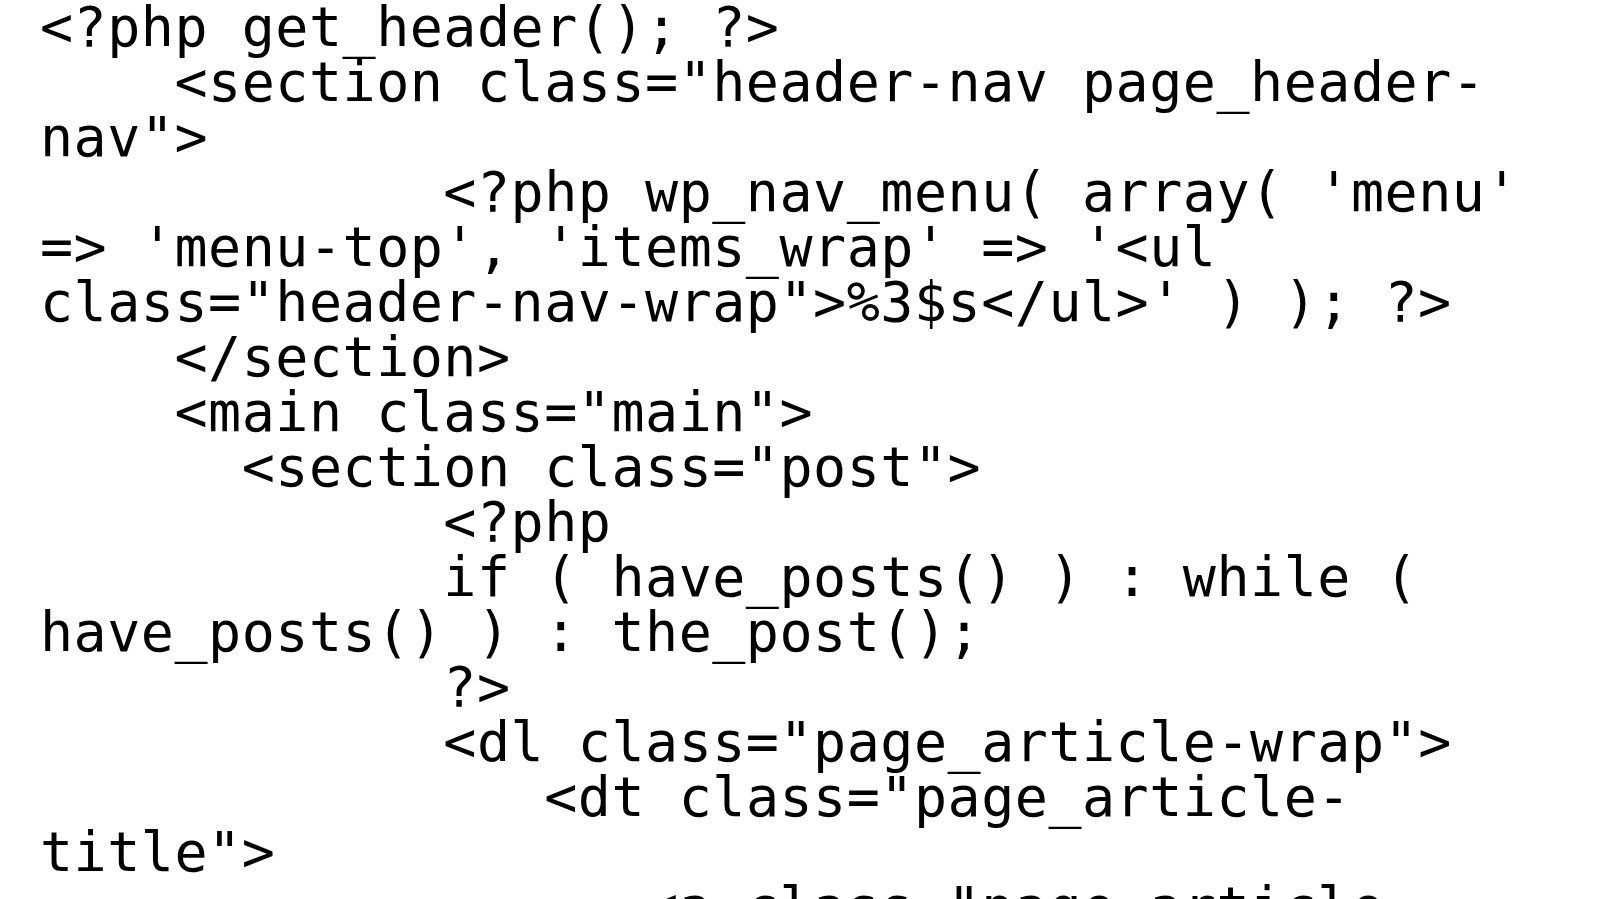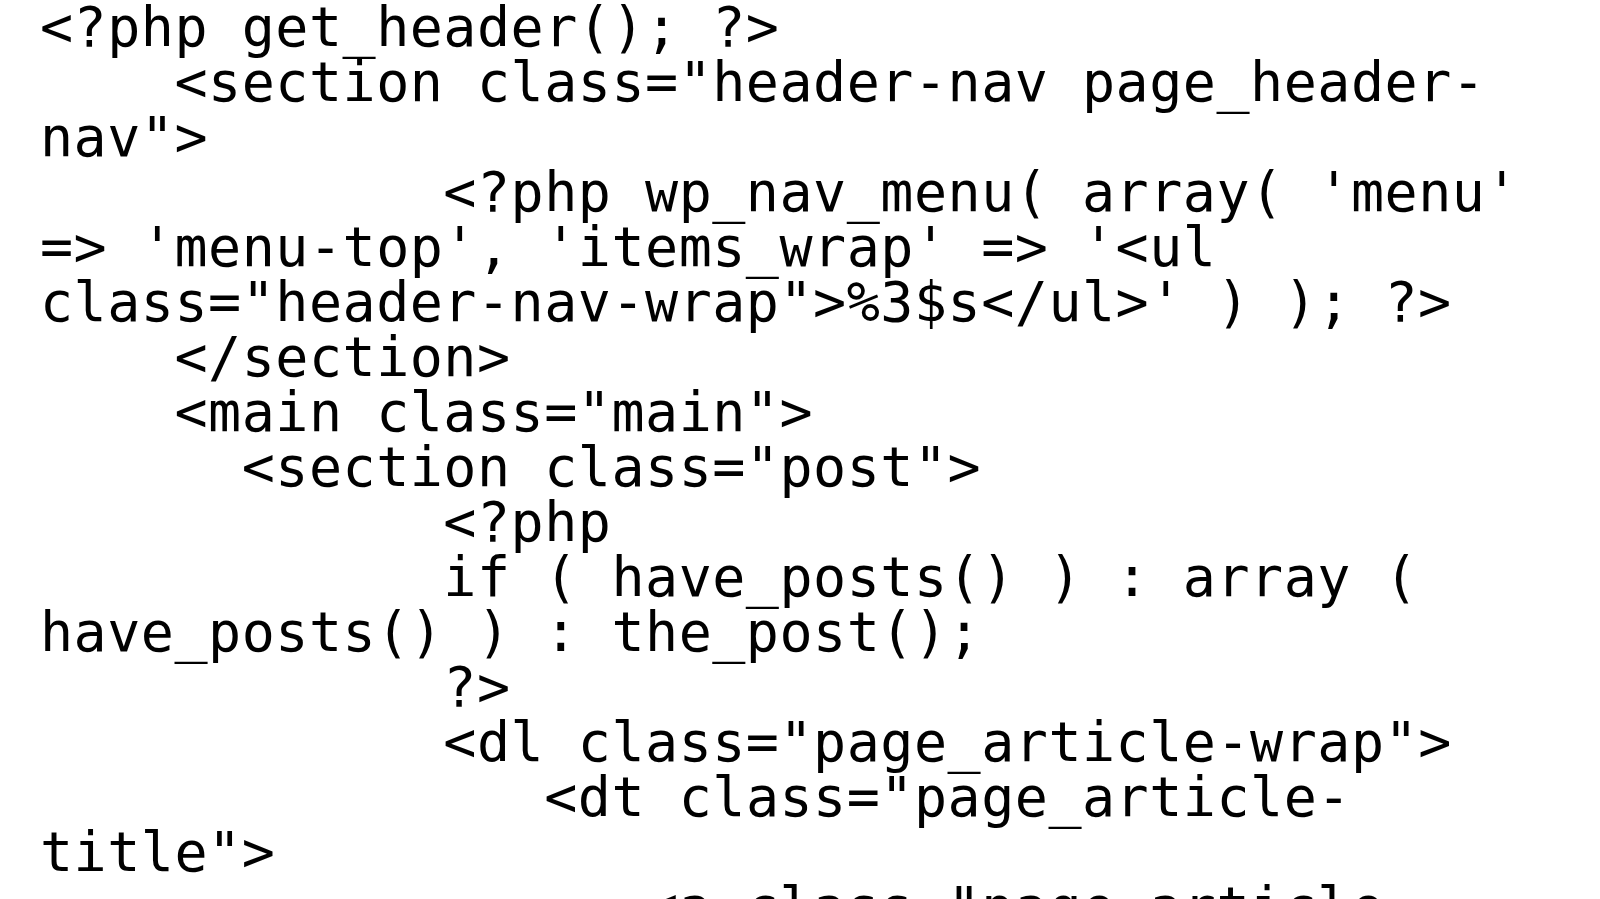--- a/index.html
+++ b/index.html
@@ -28,17 +28,17 @@
 </head>
 <body>
 
 <pre class="code cut-top"><span>&lt;?php get_header(); ?&gt;</span>
 <span>    &lt;section class="header-nav page_header-nav"&gt;</span>
 <span>            &lt;?php wp_nav_menu( array( 'menu' =&gt; 'menu-top', 'items_wrap' =&gt; '&lt;ul class="header-nav-wrap"&gt;%3$s&lt;/ul&gt;' ) ); ?&gt;</span>
 <span>    &lt;/section&gt;</span>
 <span>    &lt;main class="main"&gt;</span>
 <span>      &lt;section class="post"&gt;</span>
 <span>            &lt;?php</span>
-<span>            if ( have_posts() ) : array ( have_posts() ) : the_post();</span>
+<span>            if ( have_posts() ) : while ( have_posts() ) : the_post();</span>
 <span>            ?&gt;</span>
 <span>            &lt;dl class="page_article-wrap"&gt;</span>
 <span>               &lt;dt class="page_article-title"&gt;</span>
 <span>                  &lt;a class="page_article-</span></pre>
 
 </body></html>

